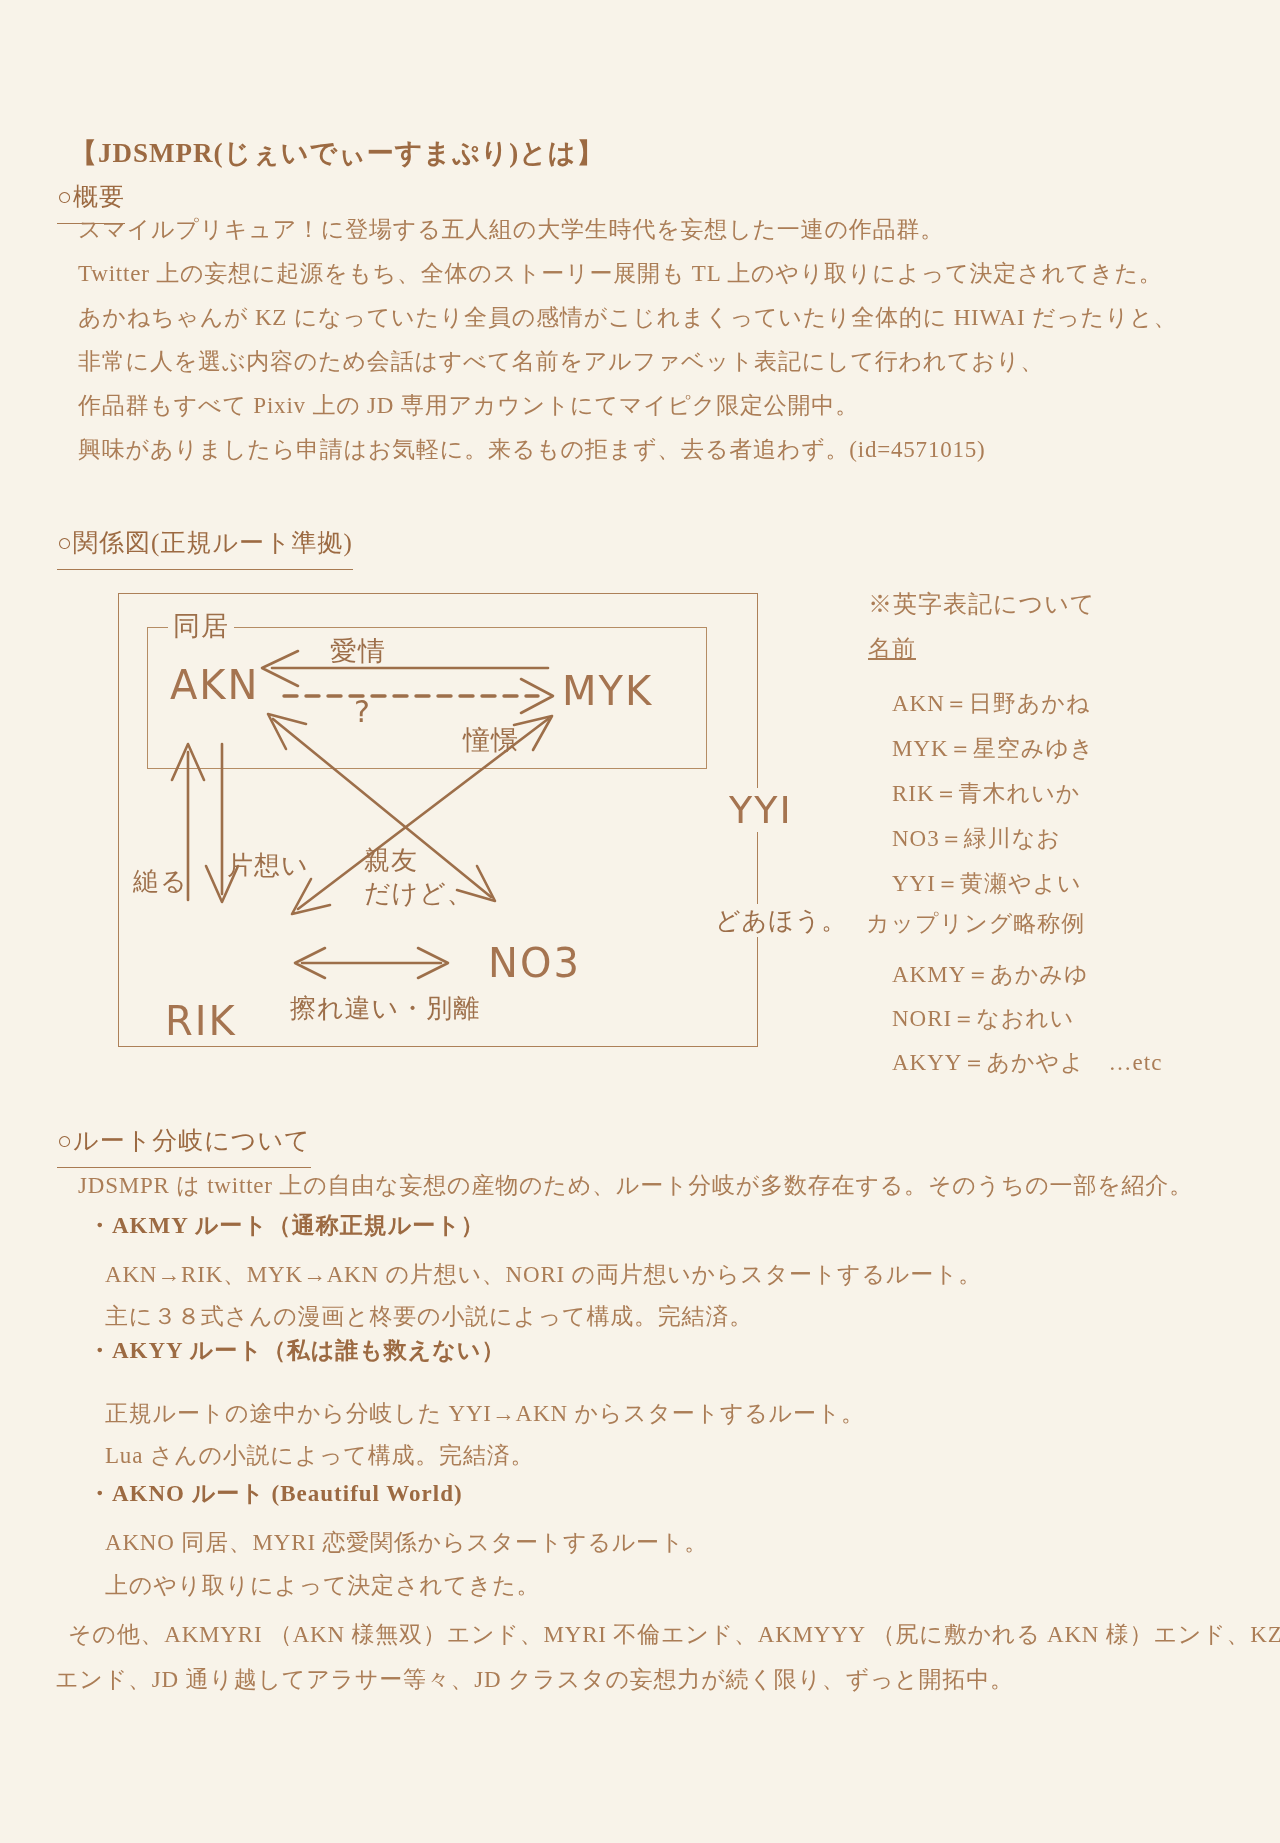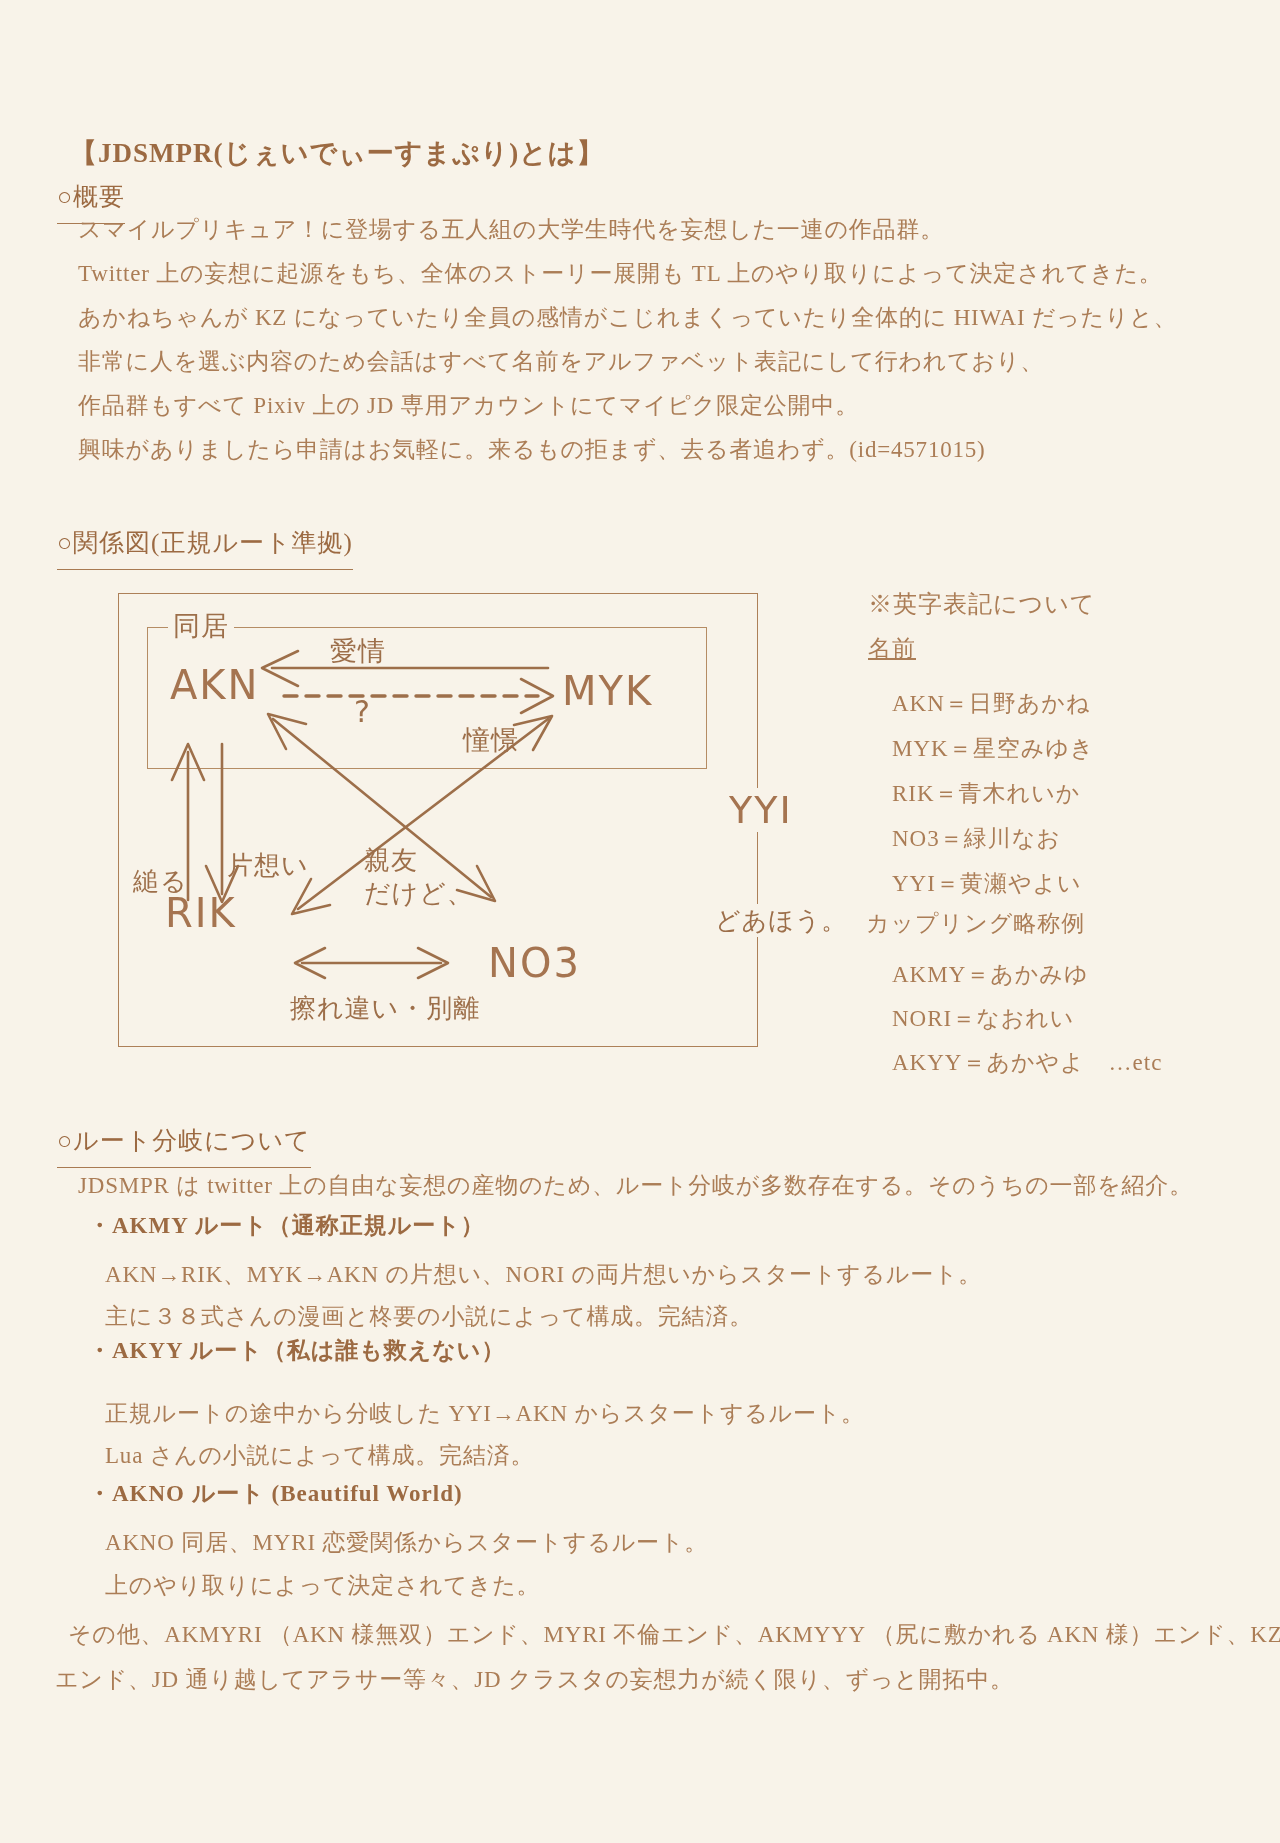--- a/index.html
+++ b/index.html
@@ -92,21 +92,21 @@
       <line x1="302" y1="963" x2="441" y2="963"></line>
       <polyline points="325,948 295,963 325,978"></polyline>
       <polyline points="418,948 448,963 418,978"></polyline>
     </g>
   </svg>
 
   <div class="abs dg rel-label bgpatch" style="left:152px;top:608px;font-size:27px;margin-left:16px;">同居</div>
 
   <div class="abs dg node" style="left:170px;top:662px;">AKN</div>
   <div class="abs dg node" style="left:562px;top:668px;">MYK</div>
-  <div class="abs dg node" style="left:165px;top:890px;">RIK</div>
+  <div class="abs dg node" style="left:165px;top:998px;">RIK</div>
   <div class="abs dg node" style="left:488px;top:940px;">NO3</div>
   <div class="abs dg node bgpatch" style="left:724px;top:788px;font-size:38px;">YYI</div>
 
   <div class="abs dg rel-label" style="left:330px;top:633px;font-size:27px;">愛情</div>
   <div class="abs dg" style="left:354px;top:694px;font-size:30px;">?</div>
   <div class="abs dg rel-label" style="left:463px;top:722px;font-size:27px;">憧憬</div>
   <div class="abs dg rel-label" style="left:133px;top:864px;">縋る</div>
   <div class="abs dg rel-label" style="left:227px;top:848px;">片想い</div>
   <div class="abs dg rel-label" style="left:364px;top:844px;line-height:33px;">
     <div>親友</div>

